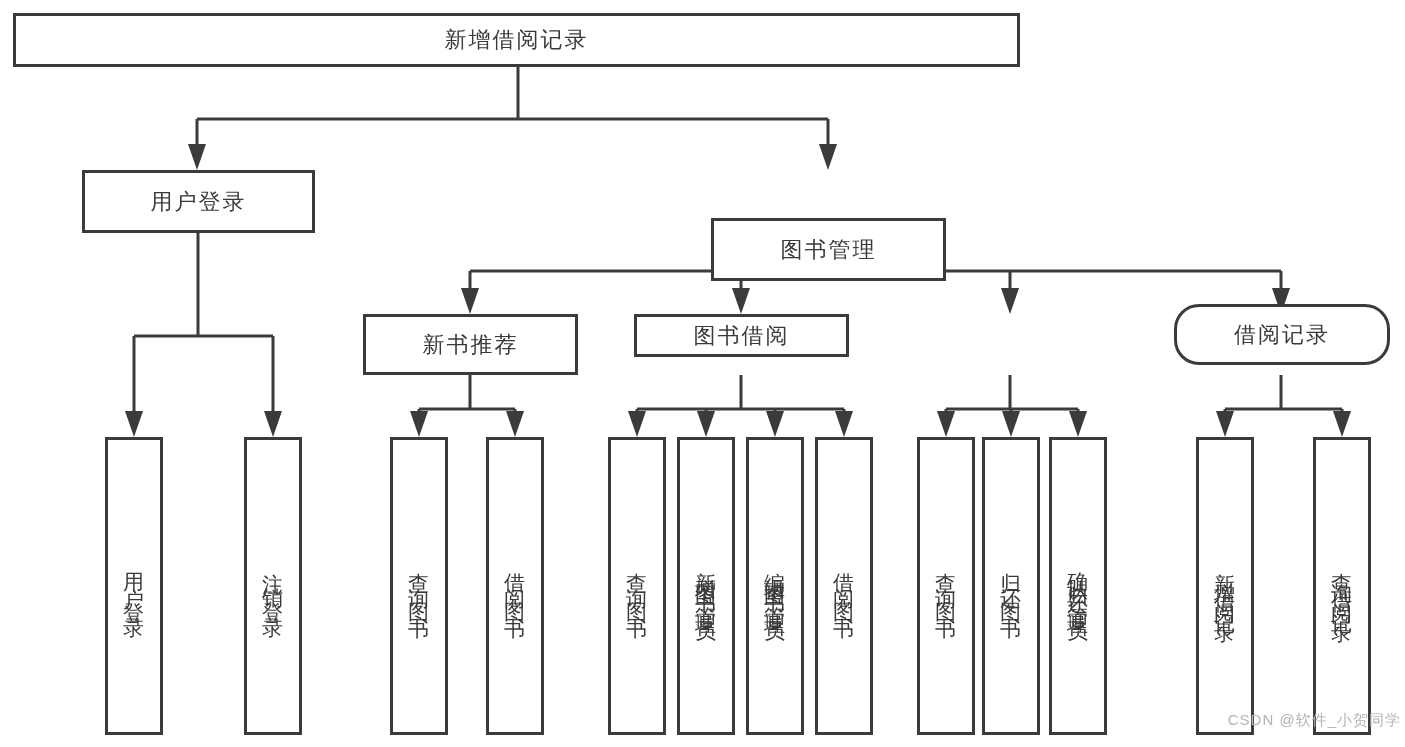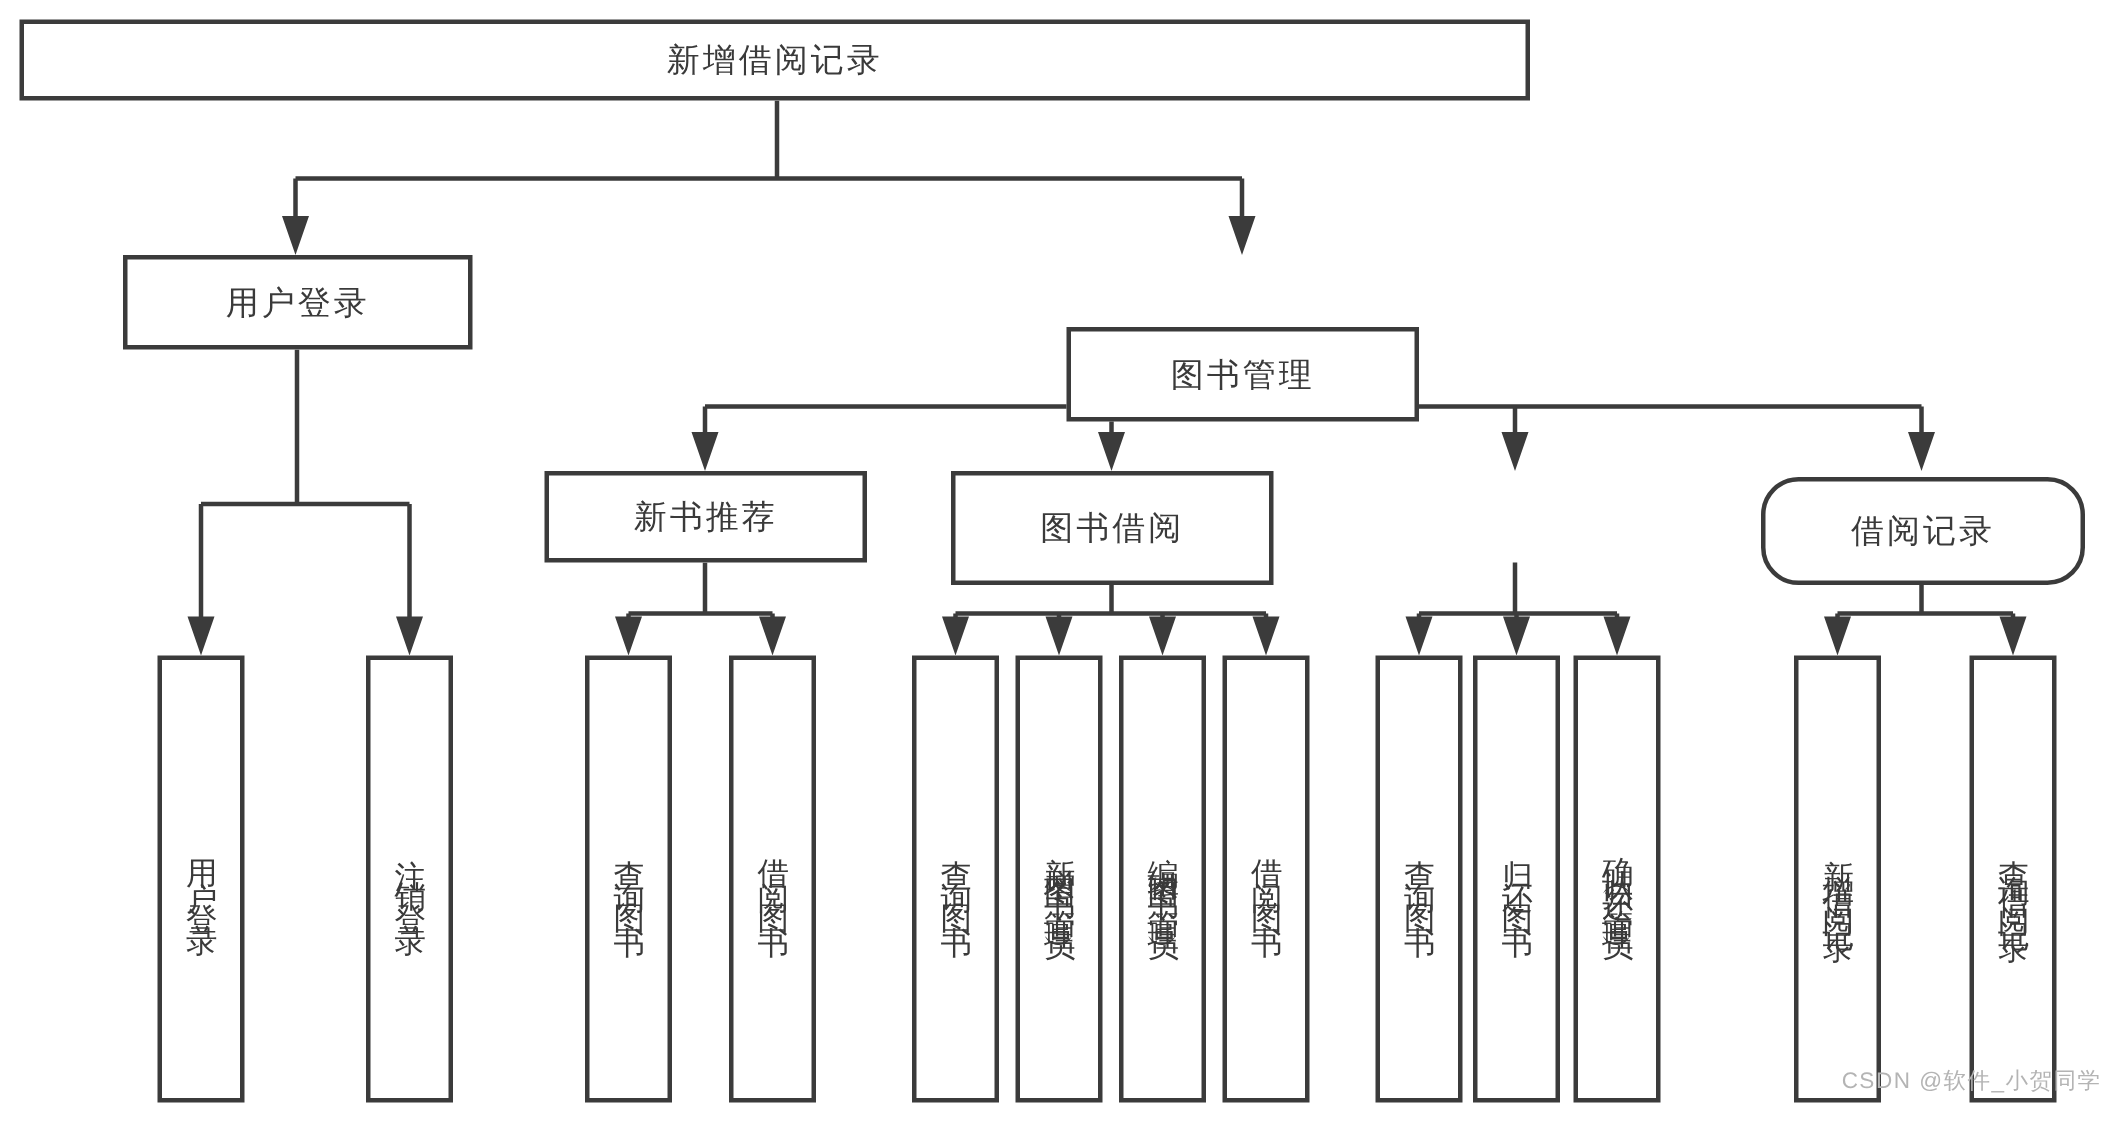--- a/index.html
+++ b/index.html
@@ -36,23 +36,23 @@
     line-height:1;
   }
   .ls-lg{letter-spacing:15px;}
   .ls-md{letter-spacing:10px;}
   .ls-sm{letter-spacing:7px;}
   
   .b-root{left:13px;top:13px;width:1007px;height:54px;}
   .b-user-login{left:82px;top:170px;width:233px;height:63px;}
   .b-book-mgmt{left:711px;top:170px;width:235px;height:63px;margin-top:48px;}
   .b-new-book{left:363px;top:314px;width:215px;height:61px;}
-  .b-book-borrow{left:634px;top:314px;width:215px;height:76px;}
+  .b-book-borrow{left:634px;top:314px;width:215px;height:43px;}
   .b-current-borrow{left:903px;top:314px;width:215px;height:61px;}
-  .b-borrow-records{left:1174px;top:318px;width:216px;height:72px;border-radius:25px;}
+  .b-borrow-records{left:1174px;top:304px;width:216px;height:61px;border-radius:25px;}
   .leaf{top:437px;width:58px;height:298px;}
   .x105{left:105px;} .x244{left:244px;}
   .x390{left:390px;} .x486{left:486px;}
   .x608{left:608px;} .x677{left:677px;} .x746{left:746px;} .x815{left:815px;}
   .x917{left:917px;} .x982{left:982px;} .x1049{left:1049px;}
   .x1196{left:1196px;} .x1313{left:1313px;}
   .watermark{
     position:absolute;
     right:4px;top:711px;
     font-size:15px;

